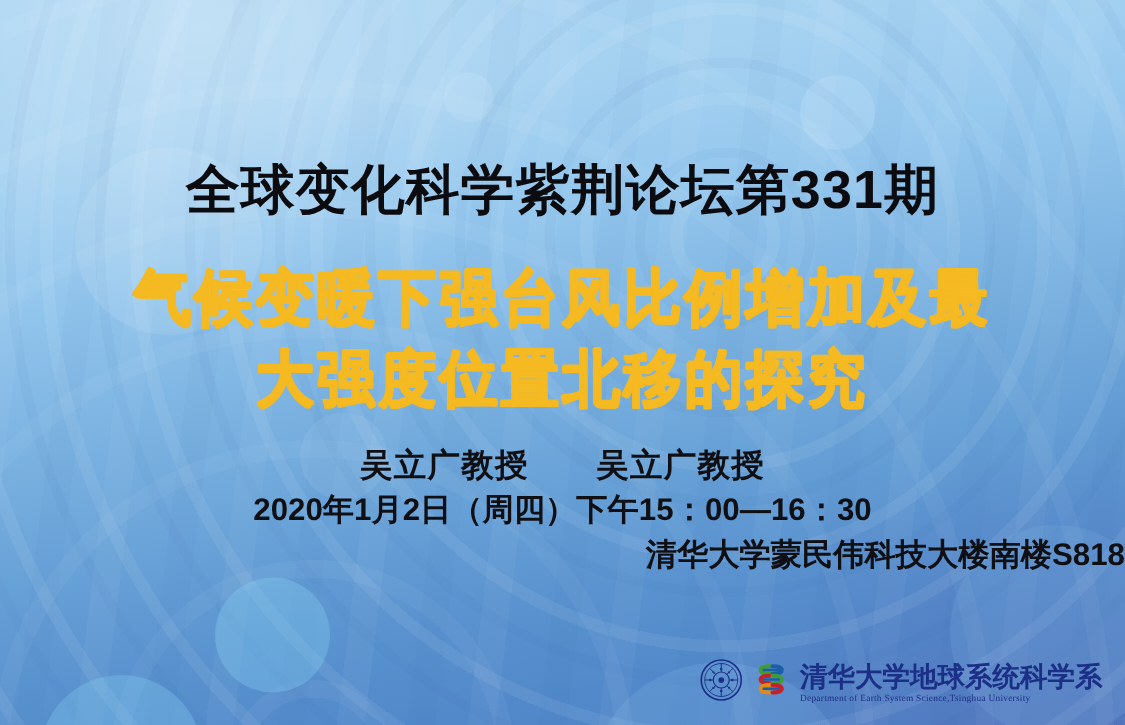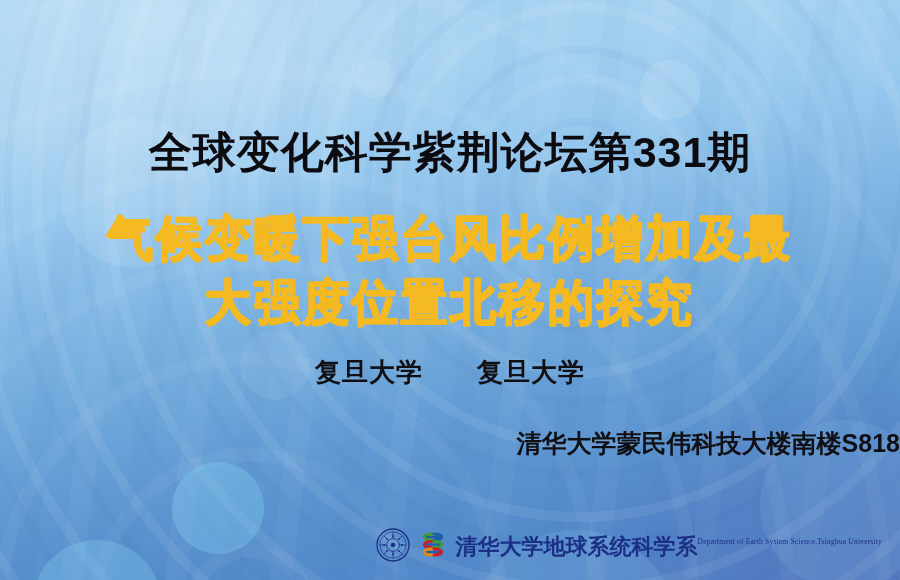--- a/index.html
+++ b/index.html
@@ -201,21 +201,21 @@
     bottom: 14px;
     display: flex;
     align-items: center;
     gap: 8px;
     z-index: 6;
   }
   .seal { flex: 0 0 auto; }
   .dna-mark { flex: 0 0 auto; }
   .logo-text {
     display: flex;
-    flex-direction: row;
+    flex-direction: column;
     align-items: flex-start;
     line-height: 1;
   }
   .logo-cn {
     font-size: 22px;
     font-weight: bold;
     color: #1b2f86;
     letter-spacing: 0px;
     white-space: nowrap;
   }
@@ -248,22 +248,23 @@
   <div class="bubble b7"></div>
   <div class="bubble b8"></div>
 
   <div class="content">
 
     <div class="series-title">全球变化科学紫荆论坛第331期</div>
 
     <div class="main-title">气候变暖下强台风比例增加及最
 大强度位置北移的探究</div>
 
-    <div class="speaker">复旦大学　　复旦大学</div>
-
+    <div class="speaker">吴立广教授　　吴立广教授</div>
+
+    <div class="datetime">2020年1月2日（周四）下午15：00—16：30</div>
 
     <div class="venue">清华大学蒙民伟科技大楼南楼S818</div>
   </div>
 
   <div class="logo">
 
     <span class="seal">
       <svg width="34" height="34" viewBox="0 0 34 34">
         <circle cx="17" cy="17" r="16" fill="none" stroke="#1b2f86" stroke-width="1.3"></circle>
         <circle cx="17" cy="17" r="13.2" fill="none" stroke="#1b2f86" stroke-width="0.7"></circle>

